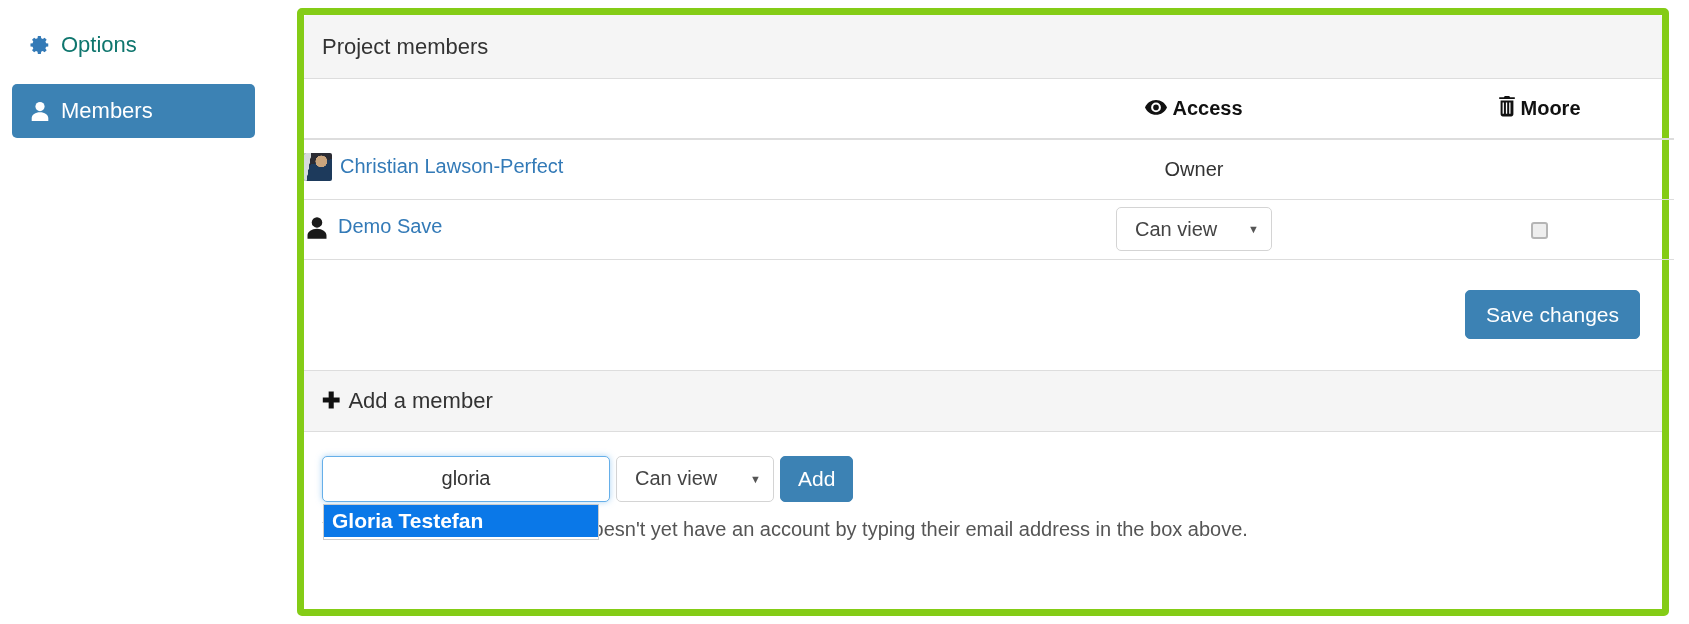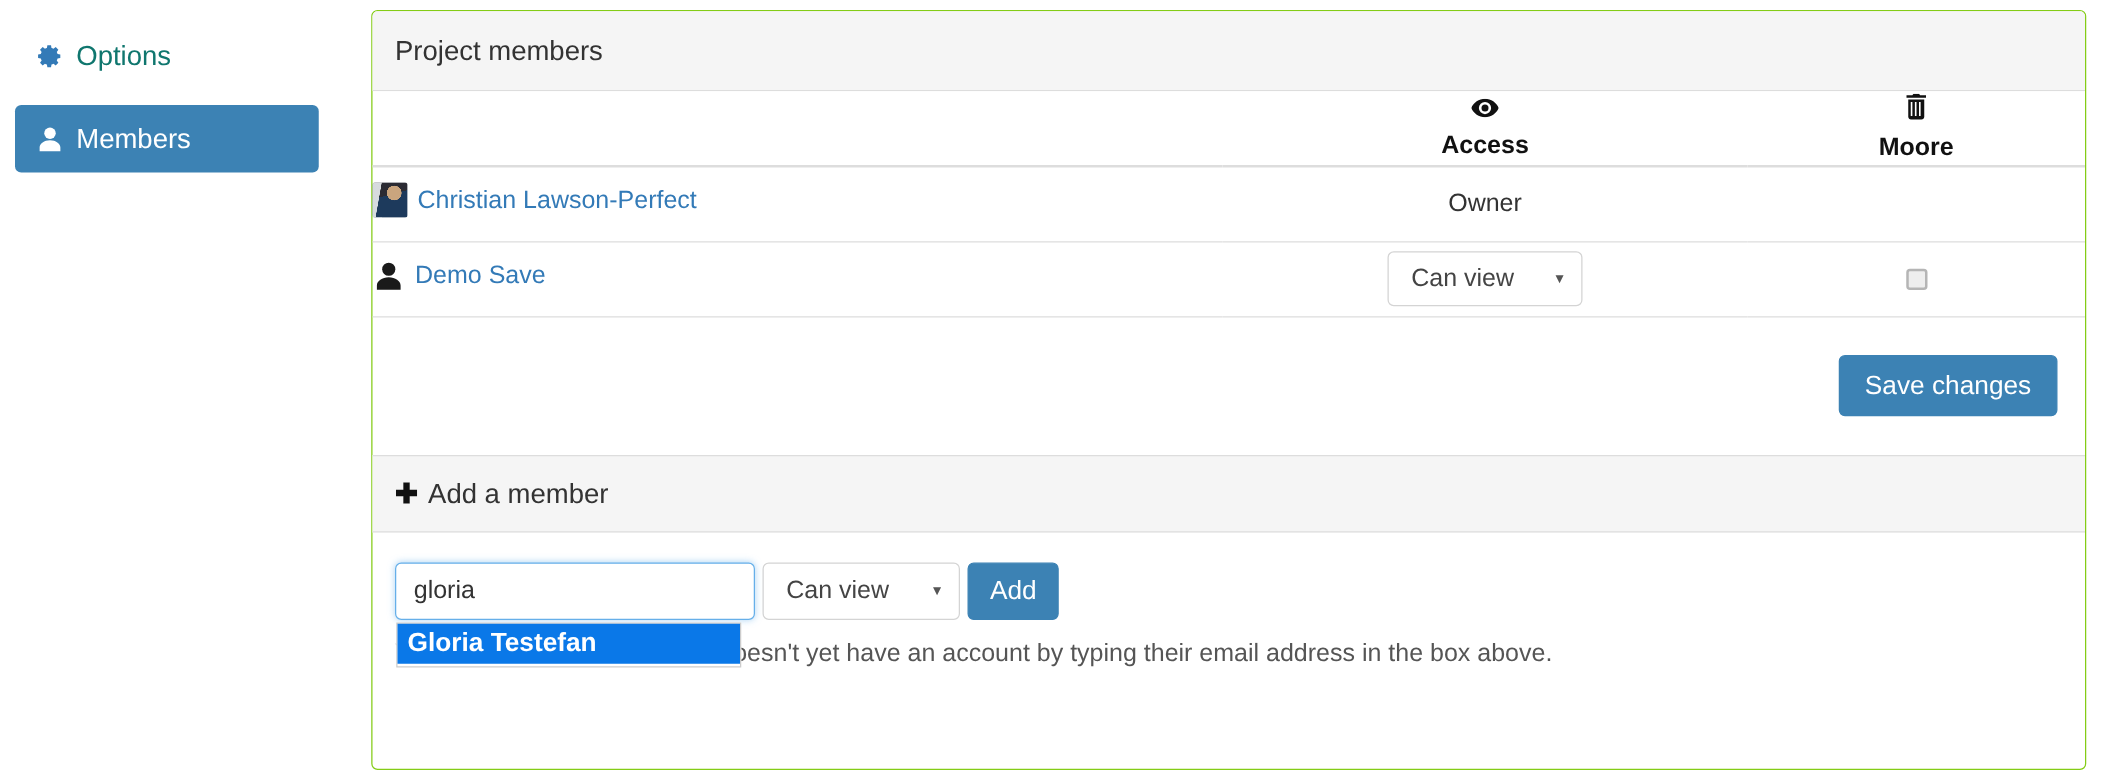--- a/index.html
+++ b/index.html
@@ -49,21 +49,21 @@
     flex: none;
   }
 
   
   .panel {
     position: absolute;
     left: 297px;
     top: 8px;
     width: 1372px;
     height: 608px;
-    border: 1px solid #84cc16;
+    border: 7px solid #84cc16;
     border-radius: 5px;
     background: #ffffff;
   }
   .panel-heading {
     height: 64px;
     background: #f5f5f5;
     border-bottom: 1px solid #dddddd;
     border-radius: 4px 4px 0 0;
     display: flex;
     align-items: center;
@@ -96,21 +96,20 @@
     color: #111111;
     font-weight: bold;
     text-align: center;
   }
   table.members thead th.blank { border-bottom: 2px solid #dddddd; }
   .th-inner {
     display: inline-flex;
     align-items: center;
     gap: 5px;
     justify-content: center;
-    flex-direction: column;
   }
 
   table.members tbody td {
     height: 60px;
     border-bottom: 1px solid #dddddd;
     font-size: 20px;
     color: #333333;
   }
   td.cell-name { padding-left: 18px; }
   td.cell-access { text-align: center; }
@@ -240,20 +239,21 @@
     height: 46px;
     border: 1px solid #66afe9;
     border-radius: 5px;
     box-shadow: 0 0 6px rgba(102,175,233,0.55);
     padding: 0 14px;
     font-size: 20px;
     color: #333333;
     font-family: "Liberation Sans", sans-serif;
     outline: none;
     background: #ffffff;
+    text-align: center;
   }
   .autocomplete {
     position: absolute;
     left: 1px;
     top: 48px;
     width: 276px;
     background: #ffffff;
     border: 1px solid #cccccc;
     z-index: 20;
     padding-bottom: 2px;

